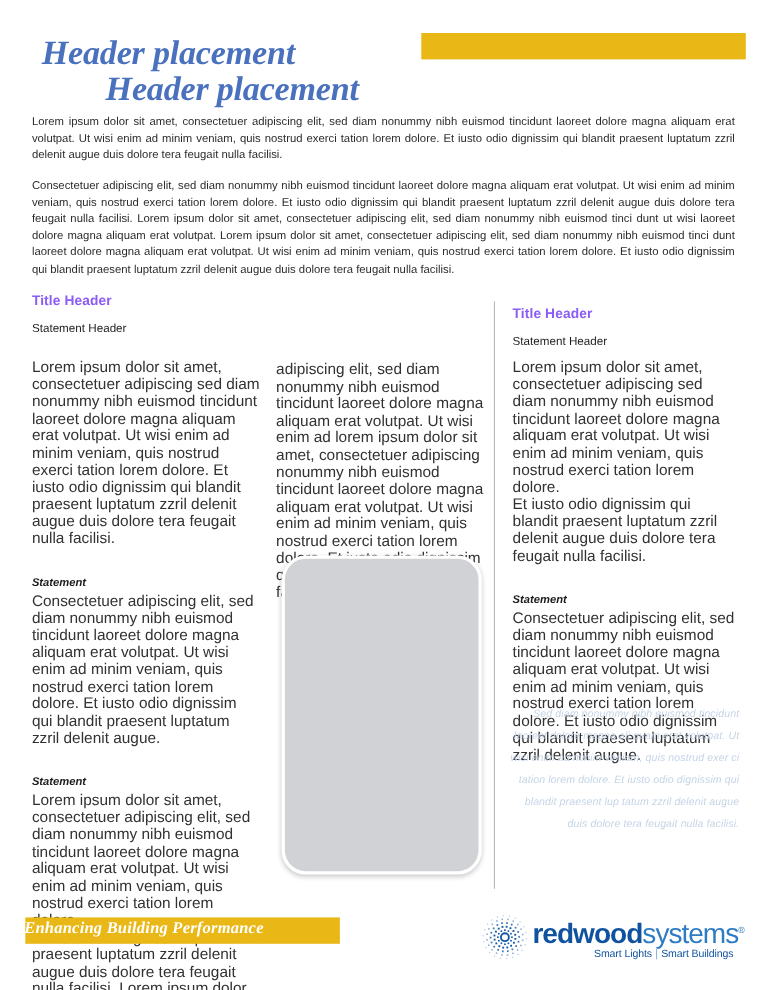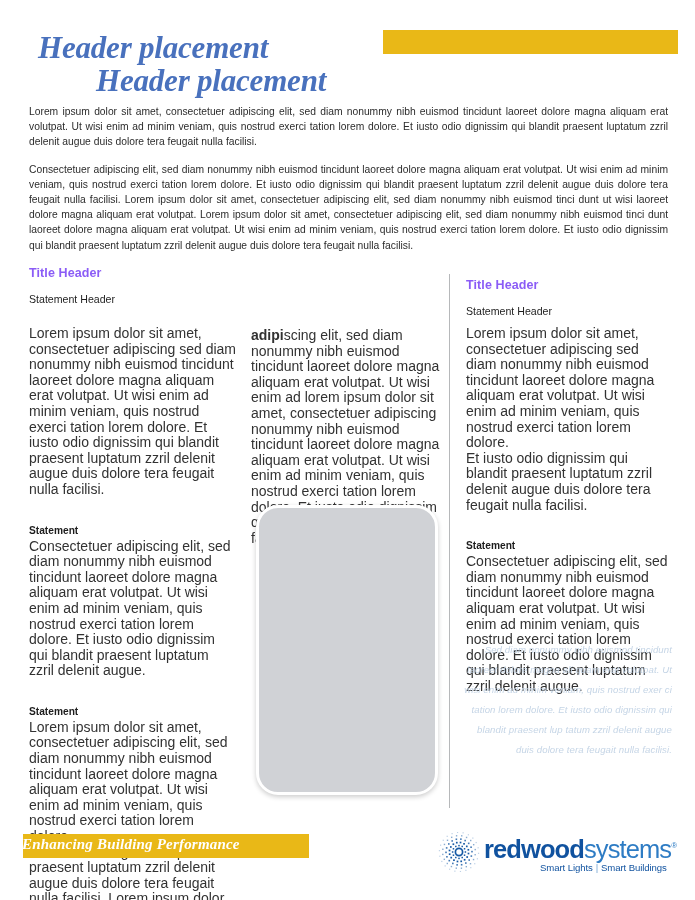--- a/index.html
+++ b/index.html
@@ -109,32 +109,33 @@
     font-size: 10.6px;
     font-weight: normal;
     color: #1d1d1d;
     margin: 0 0 9px 0;
   }
   .sub-header {
     font-size: 10.2px;
     font-weight: bold;
     color: #1d1d1d;
     margin: 0 0 3px 0;
+    font-style: italic;
   }
   .body-text {
     font-size: 14px;
     line-height: 15.6px;
     color: #323232;
     margin: 0;
   }
   .body-text + .body-text { margin-top: 0; }
   .gap-lg { height: 27px; }
   .gap-sm { height: 12px; }
 
-  .lead-bold { font-weight: bold; }
+  .lead-bold { font-weight: normal; }
 
   
   #image-placeholder {
     position: absolute;
     left: 256px;
     top: 505px;
     width: 182px;
     height: 290px;
     background: #d0d2d6;
     border: 3px solid #ffffff;

